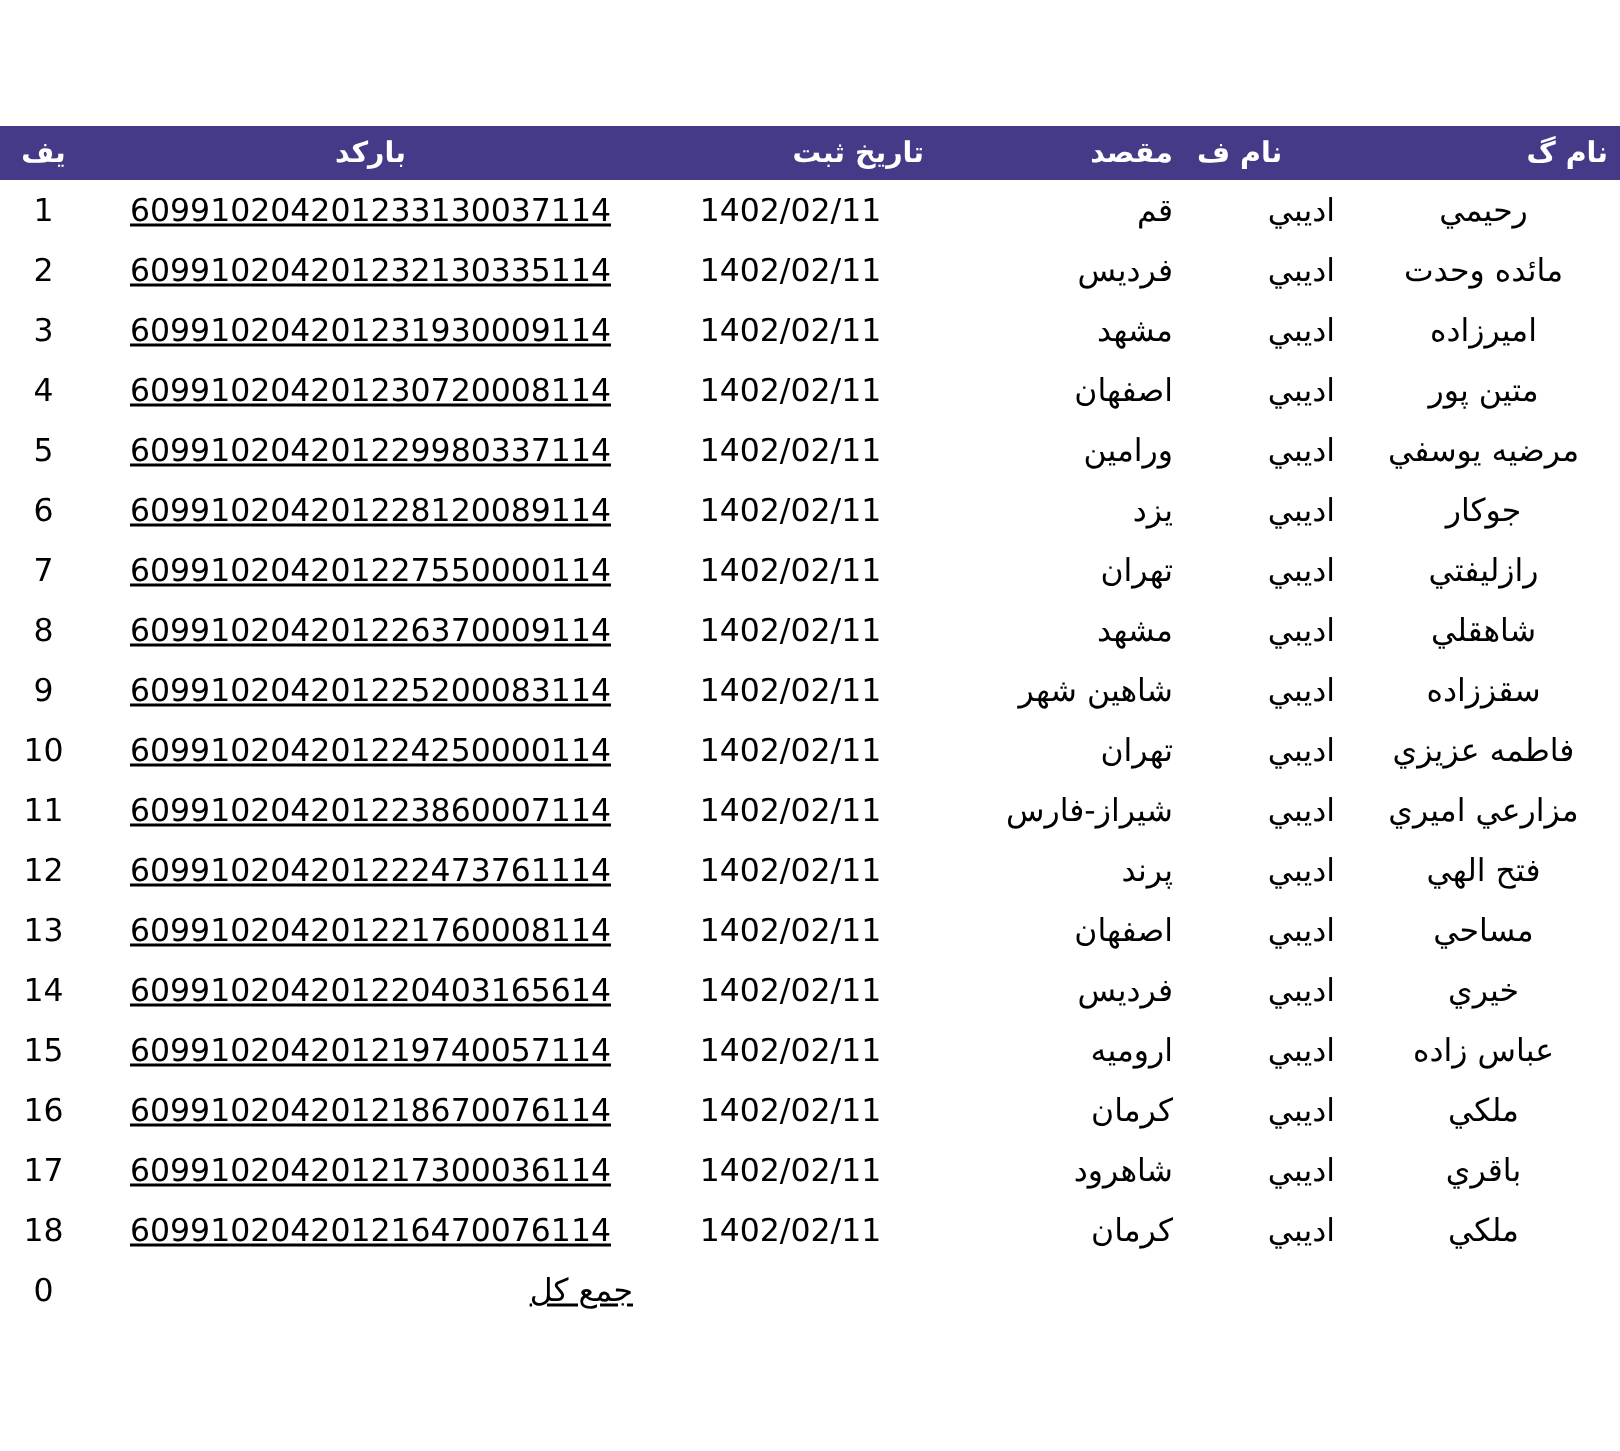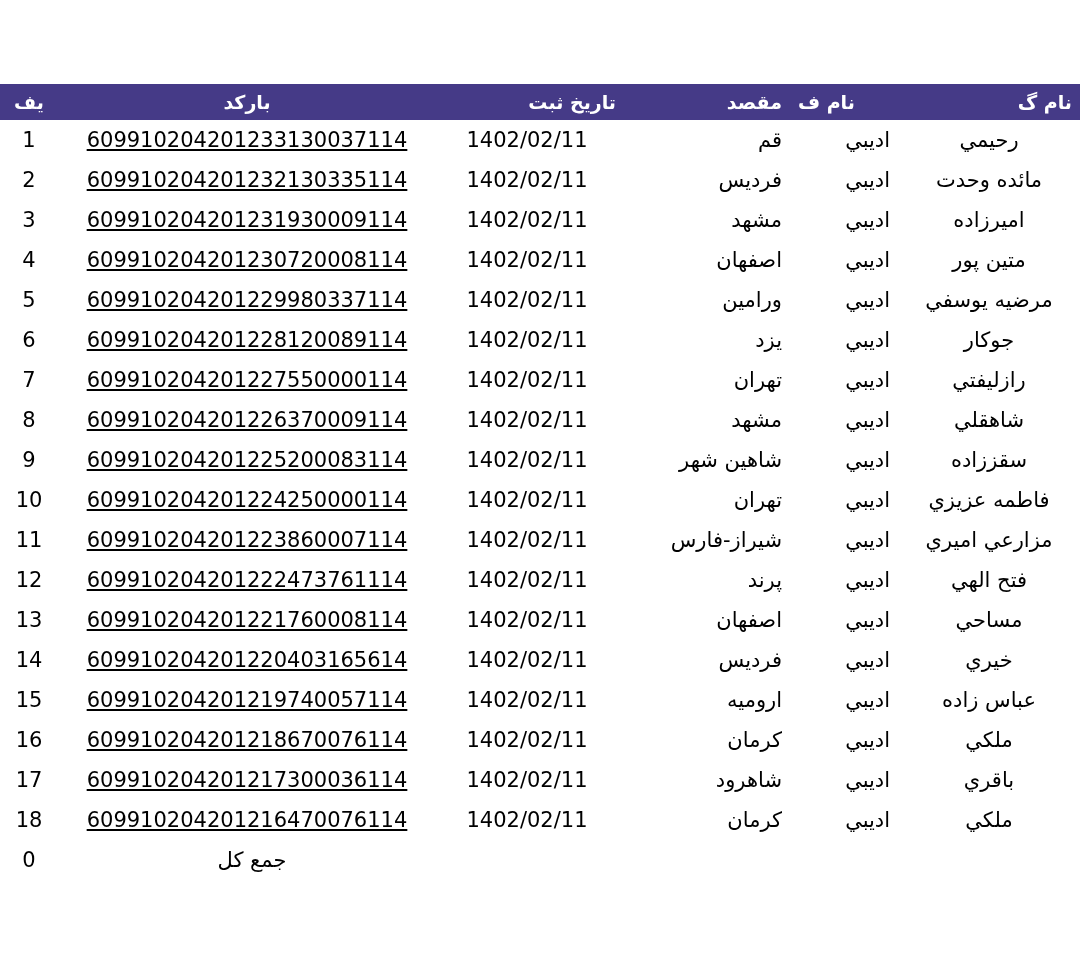--- a/index.html
+++ b/index.html
@@ -69,21 +69,21 @@
 
   tfoot td {
     font-size: 21px;
     padding: 0 8px;
     height: 40px;
     line-height: 40px;
     vertical-align: middle;
     white-space: nowrap;
   }
   td.total-value { text-align: center; }
-  td.total-label { text-align: center; }
+  td.total-label { text-align: right; text-decoration: underline; }
 </style>
 </head>
 <body>
 
 <div class="report">
   <table class="grid">
     <thead>
       <tr class="header-row">
         <th class="c-gname">نام گ</th>
         <th class="c-fname">نام ف</th>

